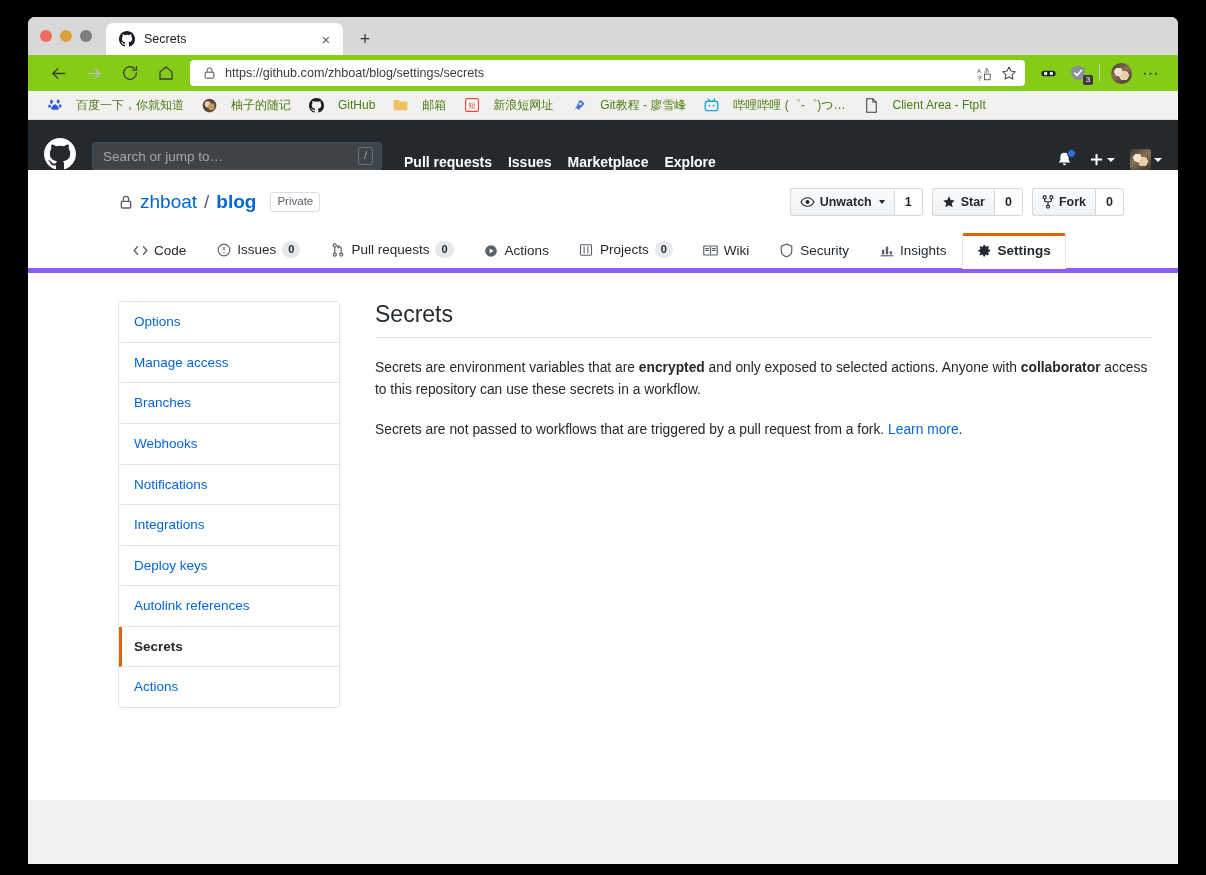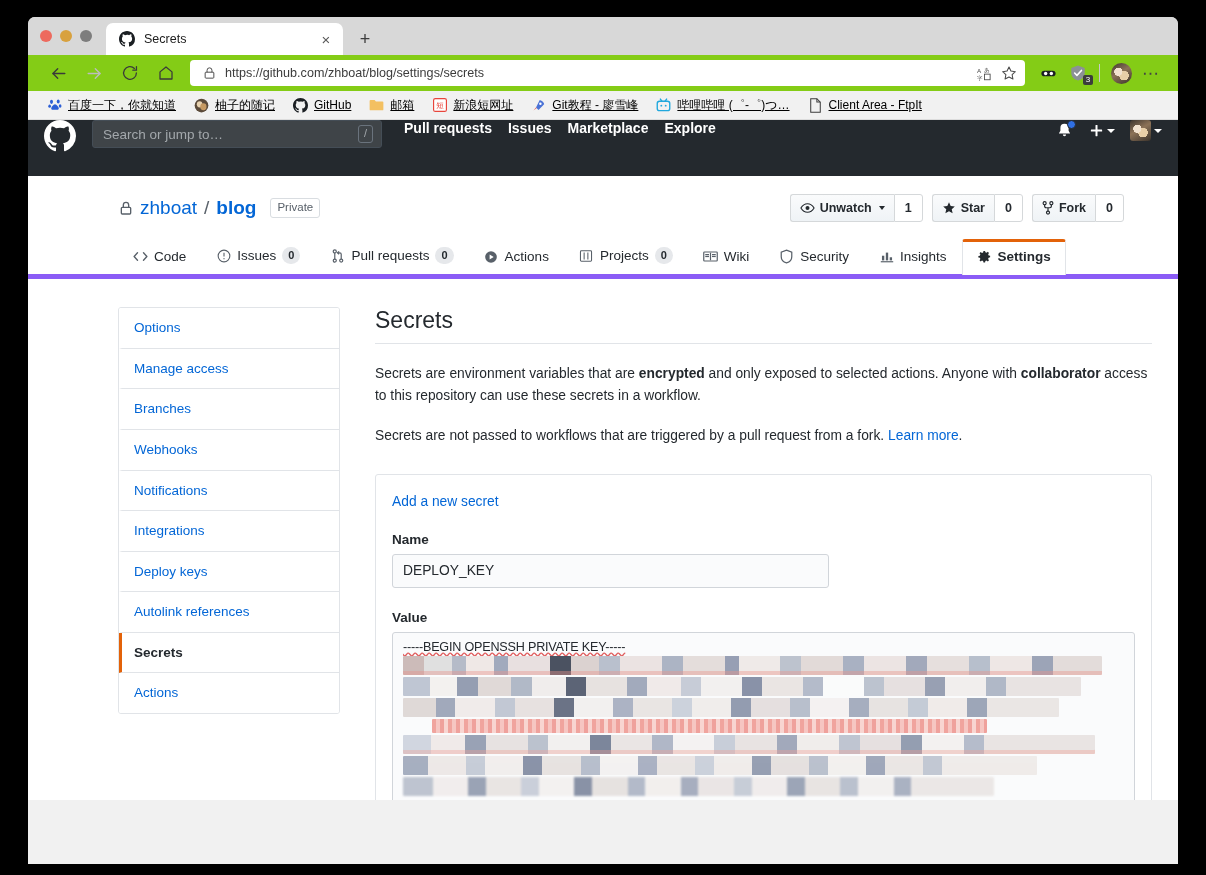--- a/index.html
+++ b/index.html
@@ -75,30 +75,30 @@
        radial-gradient(circle at 35% 42%, #f2e2cf 0 22%, rgba(0,0,0,0) 23%),
        radial-gradient(circle at 62% 60%, #e8cfa8 0 26%, rgba(0,0,0,0) 27%),
        linear-gradient(150deg,#3d352e 0%,#8c7257 45%,#3a332c 100%);
      flex:none;}
 
   
   #bookmarks{
     height:29px; background:#f1f1f1; display:flex; align-items:center;
     padding:0 10px; gap:0; border-bottom:1px solid #dcdcdc;
   }
-  .bm{ display:flex;align-items:center;gap:6px; padding:0 9px; height:24px;
-       font-size:12px; color:#000000; white-space:nowrap;text-decoration:underline;}
+  .bm{ display:flex;align-items:center;gap:14px; padding:0 9px; height:24px;
+       font-size:12px; color:#4d7c0f; white-space:nowrap;}
   .bm-ico{ width:15px;height:15px;flex:none; display:flex;align-items:center;
        justify-content:center; font-size:11px; line-height:1;}
 
   
   #gh-page{ background:#fff; height:680px; overflow:hidden; position:relative;}
 
   #gh-header{
-    height:56px; background:#24292e; display:flex; align-items:flex-start;
+    height:50px; background:#24292e; display:flex; align-items:flex-end;
     padding:0 16px; gap:0;
   }
   #gh-logo{ width:32px;height:32px; margin-right:16px; flex:none;}
   #gh-search{
     width:290px;height:28px;background:#3f4448; border:1px solid #444d56;
     border-radius:3px; display:flex;align-items:center; padding:0 8px 0 10px;
   }
   #gh-search .ph{ flex:1; color:#a3a8ac; font-size:13.5px;}
   #gh-search .slash{
     border:1px solid #6a737d; border-radius:3px; color:#a3a8ac;
@@ -642,39 +642,16 @@
         <h1 id="secrets-title">Secrets</h1>
 
         <p class="para">
           <span>Secrets are environment variables that are </span><b>encrypted</b><span> and only exposed to selected actions. Anyone with </span><b>collaborator</b><span> access to this repository can use these secrets in a workflow.</span>
         </p>
 
         <p class="para">
           <span>Secrets are not passed to workflows that are triggered by a pull request from a fork. </span><a>Learn more</a><span>.</span>
         </p>
 
-        <div id="secret-box">
-          <a id="add-secret-link">Add a new secret</a>
-
-          <div class="fld-label">Name</div>
-          <input id="name-input" type="text" value="DEPLOY_KEY" style="">
-
-          <div class="fld-label">Value</div>
-
-          <div id="value-wrap">
-            <div id="value-area">
-              <div id="key-first">-----BEGIN OPENSSH PRIVATE KEY-----</div>
-              <div class="key-blur kb1"></div>
-              <div class="key-blur kb2"></div>
-              <div class="key-blur kb3"></div>
-              <div class="key-blur kb-red"></div>
-              <div class="key-blur kb4"></div>
-              <div class="key-blur kb5"></div>
-              <div class="key-blur kb6"></div>
-              <div class="key-blur kb7"></div>
-
-            </div>
-          </div>
-        </div>
       </div>
     </div>
   </div>
 </div>
 
 </body></html>

